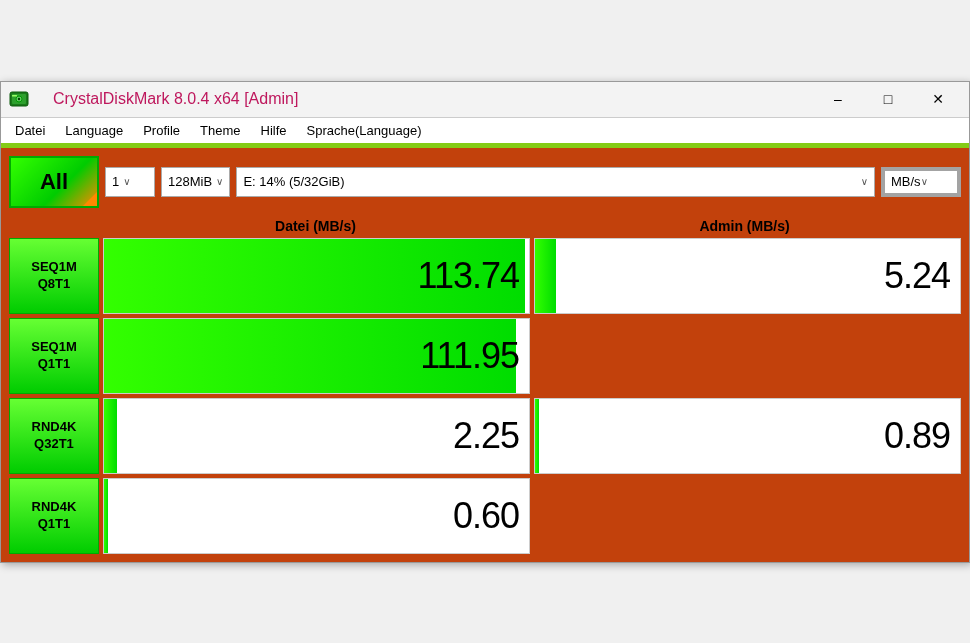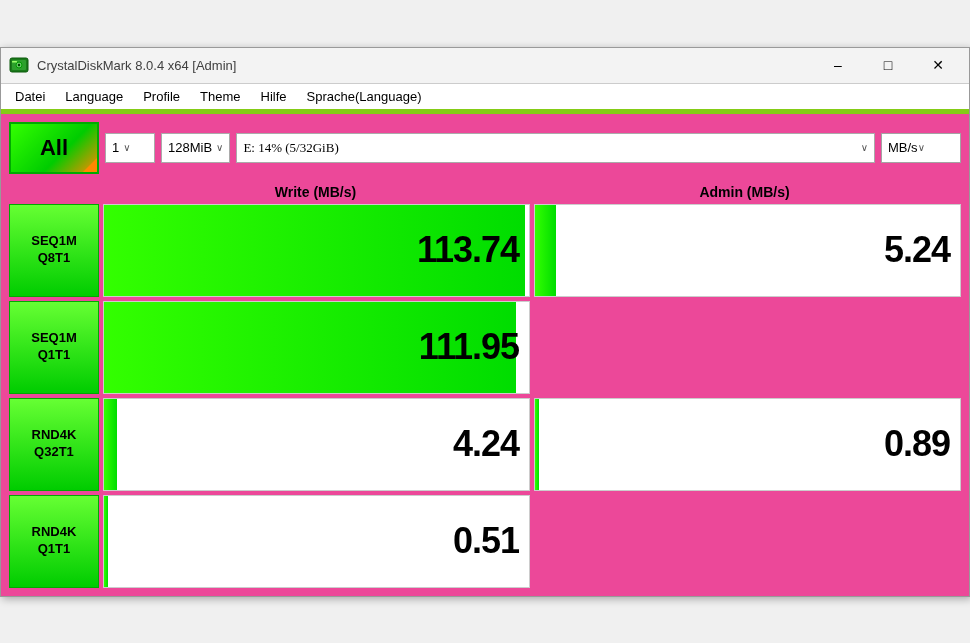--- a/index.html
+++ b/index.html
@@ -36,23 +36,24 @@
       align-items: center;
       justify-content: center;
       flex-shrink: 0;
     }
     .title-bar-icon svg {
       width: 20px;
       height: 20px;
     }
     .title-bar-text {
       flex: 1;
-      font-size: 13px;
-      color: #404040;
+      font-size: 16px;
+      color: #be185d;
       font-weight: 400;
+      margin-left: 16px;
     }
     .title-bar-controls {
       display: flex;
       gap: 4px;
     }
     .title-btn {
       width: 46px;
       height: 32px;
       border: none;
       background: transparent;
@@ -75,21 +76,21 @@
       padding: 4px 10px;
       font-size: 13px;
       cursor: pointer;
       color: #000;
       height: 100%;
       display: flex;
       align-items: center;
     }
     .main-content {
       padding: 8px;
-      background: #ec4899;
+      background: #c2410c;
       flex: 1;
     }
     .toolbar {
       display: flex;
       align-items: center;
       gap: 6px;
       margin-bottom: 8px;
     }
     .all-btn {
       width: 90px;
@@ -139,21 +140,21 @@
       display: flex;
       align-items: center;
       justify-content: space-between;
     }
     .dropdown-arrow {
       font-size: 10px;
       color: #555;
     }
     .units-select {
       height: 30px;
-      border: 1px solid #a3a3a3;
+      border: 4px solid #a3a3a3;
       background: #fff;
       font-size: 13px;
       padding: 0 6px;
       cursor: pointer;
       display: flex;
       align-items: center;
       min-width: 80px;
     }
     .headers-row {
       display: grid;
@@ -170,21 +171,21 @@
     }
     .data-table {
       display: flex;
       flex-direction: column;
       gap: 4px;
     }
     .data-row {
       display: grid;
       grid-template-columns: 90px 1fr 1fr;
       gap: 4px;
-      height: 93px;
+      height: 76px;
     }
     .row-label {
       background: linear-gradient(180deg, #66ff33 0%, #00cc00 100%);
       border: 1px solid #00aa00;
       display: flex;
       align-items: center;
       justify-content: center;
       font-size: 13px;
       font-weight: bold;
       color: #000;
@@ -204,21 +205,21 @@
       left: 0;
       top: 0;
       bottom: 0;
       background: linear-gradient(90deg, #33ff00, #00dd00);
       z-index: 0;
     }
     .value-text {
       position: relative;
       z-index: 1;
       font-size: 36px;
-      font-weight: 700;
+      font-weight: 400;
       color: #000;
       text-align: right;
       width: 100%;
       padding-right: 10px;
       letter-spacing: -1px;
     }
   </style>
 </head>
 <body>
 
@@ -262,34 +263,34 @@
       <div class="select-control">
         <span>1</span>
         <span class="dropdown-arrow">∨</span>
       </div>
 
       <div class="select-control">
         <span>128MiB</span>
         <span class="dropdown-arrow">∨</span>
       </div>
 
-      <div class="drive-select" style="flex:1;font-family:Liberation Serif, serif;">
+      <div class="drive-select" style="flex:1;">
         <span>E: 14% (5/32GiB)</span>
         <span class="dropdown-arrow">∨</span>
       </div>
 
       <div class="units-select">
         <span>MB/s</span>
         <span class="dropdown-arrow">∨</span>
       </div>
     </div>
 
     <div class="headers-row">
       <div></div>
-      <div class="header-cell">Write (MB/s)</div>
+      <div class="header-cell">Datei (MB/s)</div>
       <div class="header-cell">Admin (MB/s)</div>
     </div>
 
     <div class="data-table" id="data-table">
     <div class="data-row">
     <div class="row-label">
       <span>SEQ1M<br>Q8T1</span>
     </div>
     <div class="value-cell">
       <div class="bar" style="width:99%;"></div>
@@ -308,31 +309,31 @@
       <div class="bar" style="width:97%;"></div>
       <div class="value-text">111.95</div>
     </div>
   </div>
         <div class="data-row">
     <div class="row-label">
       <span>RND4K<br>Q32T1</span>
     </div>
     <div class="value-cell">
       <div class="bar" style="width:3%;"></div>
-      <div class="value-text">4.24</div>
+      <div class="value-text">2.25</div>
     </div>
     <div class="value-cell">
       <div class="bar" style="width:1%;"></div>
       <div class="value-text">0.89</div>
     </div>
   </div>
         <div class="data-row">
     <div class="row-label">
       <span>RND4K<br>Q1T1</span>
     </div>
     <div class="value-cell">
       <div class="bar" style="width:1%;"></div>
-      <div class="value-text">0.51</div>
+      <div class="value-text">0.60</div>
     </div>
   </div>
       </div>
   </div>
 </div>
 
 </body></html>

